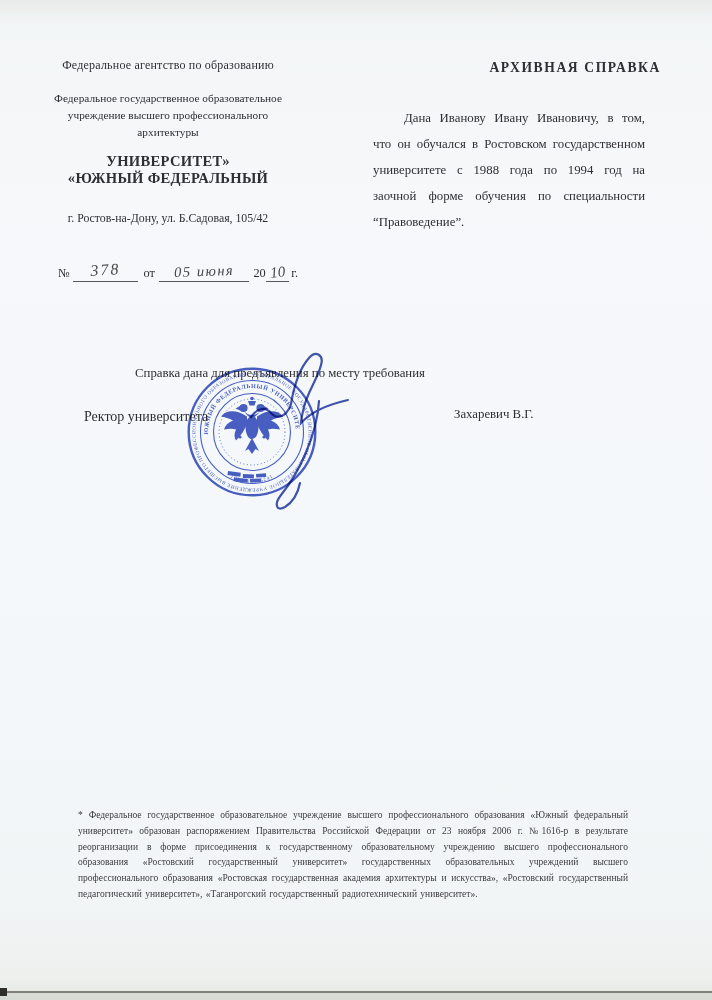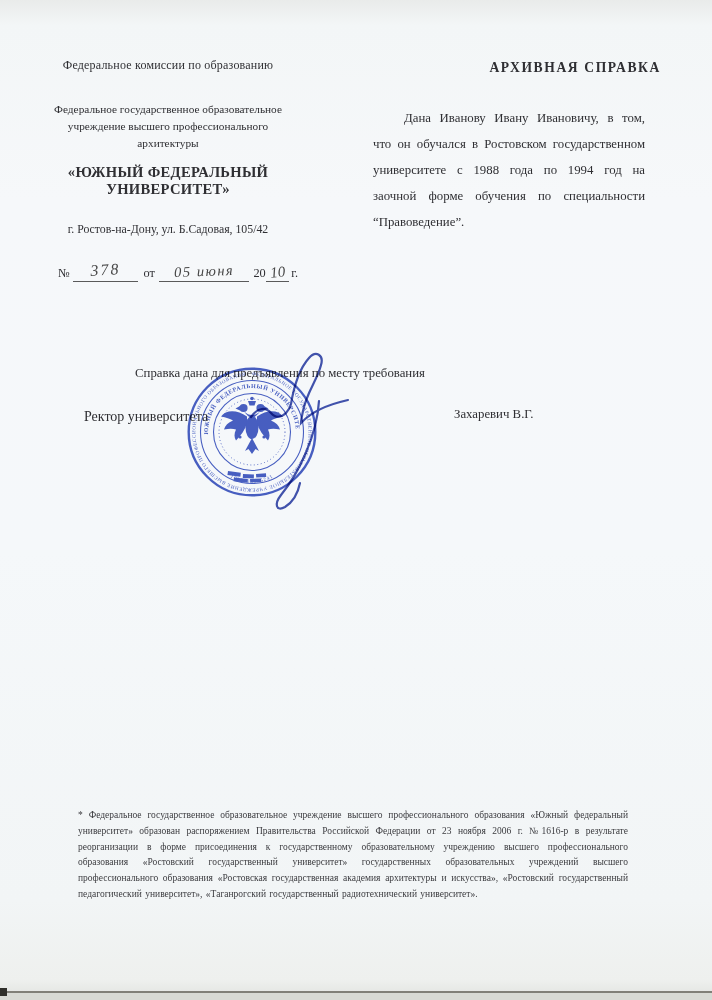--- a/index.html
+++ b/index.html
@@ -9,21 +9,21 @@
     background:#c9cbc9;
   }
   .page{
     position:relative;width:712px;height:1000px;
     background:linear-gradient(180deg,#e9ebea 0%,#f3f6f7 2.5%,#f6f8fa 20%,#f5f8fa 55%,#f2f5f6 90%,#eef0ee 98%,#e0e2de 100%);
     color:#2f2f33;
   }
   
   .letterhead{position:absolute;left:40px;top:58px;width:256px;text-align:center;}
   .lh-agency{font-size:12px;letter-spacing:.2px;}
-  .lh-org{margin-top:28px;font-size:11.3px;line-height:16.8px;font-family:Liberation Serif, serif;}
+  .lh-org{margin-top:17px;font-size:11.3px;line-height:16.8px;font-family:Liberation Serif, serif;}
   .lh-univ{margin-top:13px;font-size:14.6px;font-weight:bold;line-height:16.5px;letter-spacing:.3px;}
   .lh-addr{margin-top:24px;font-size:11.8px;line-height:16.6px;}
   
   .ref-line{
     position:absolute;left:58px;top:252px;width:240px;height:30px;
     font-size:12.3px;display:flex;align-items:flex-end;
   }
   .ref-line .lbl{padding-bottom:1px;}
   .blank{border-bottom:1px solid #5a5a5a;display:inline-block;position:relative;height:20px;}
   .blank-no{width:66px;margin:0 6px 0 3px;}
@@ -69,29 +69,29 @@
   .scan-bottom-line{position:absolute;left:0;top:991px;width:712px;height:2px;background:#55544a;opacity:.7;}
   .scan-bottom-strip{position:absolute;left:0;top:993px;width:712px;height:7px;background:#d8dad4;}
   .scan-corner{position:absolute;left:0;top:988px;width:7px;height:8px;background:#2f2f2a;}
 </style>
 </head>
 <body>
 
 <div class="page">
 
   <div class="letterhead">
-    <div class="lh-agency">Федеральное комиссии по образованию</div>
+    <div class="lh-agency">Федеральное агентство по образованию</div>
     <div class="lh-org">
       <div>Федеральное государственное образовательное</div>
       <div>учреждение высшего профессионального</div>
       <div>архитектуры</div>
     </div>
     <div class="lh-univ">
+      <div>УНИВЕРСИТЕТ»</div>
       <div>«ЮЖНЫЙ ФЕДЕРАЛЬНЫЙ</div>
-      <div>УНИВЕРСИТЕТ»</div>
     </div>
     <div class="lh-addr">
       <div>г. Ростов-на-Дону, ул. Б.Садовая, 105/42</div>
     </div>
   </div>
 
   <div class="ref-line">
     <span class="lbl">№</span>
     <span class="blank blank-no">
       <span class="handwriting hw-no">378</span>

